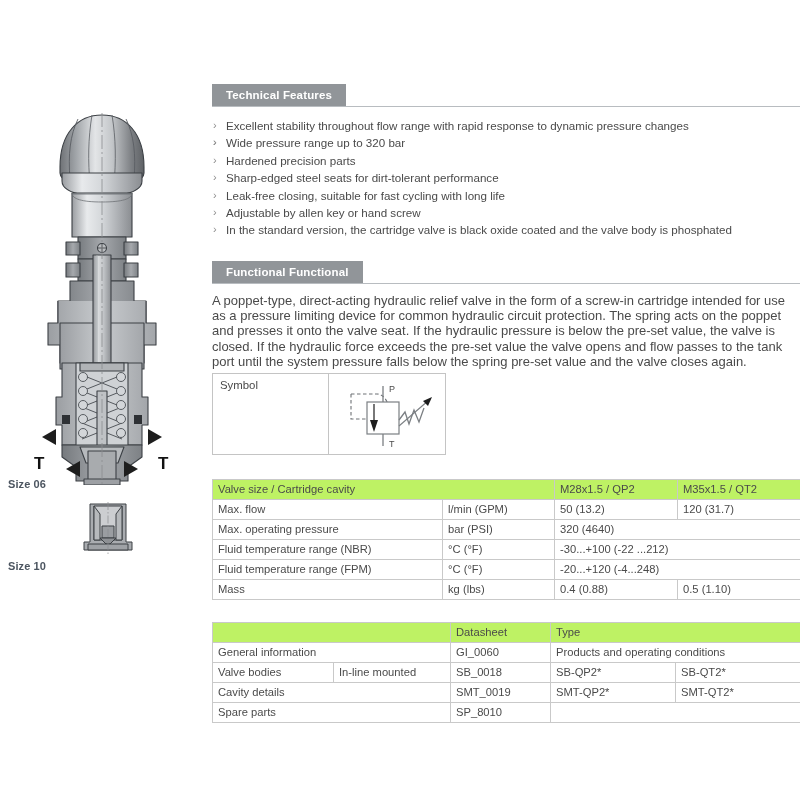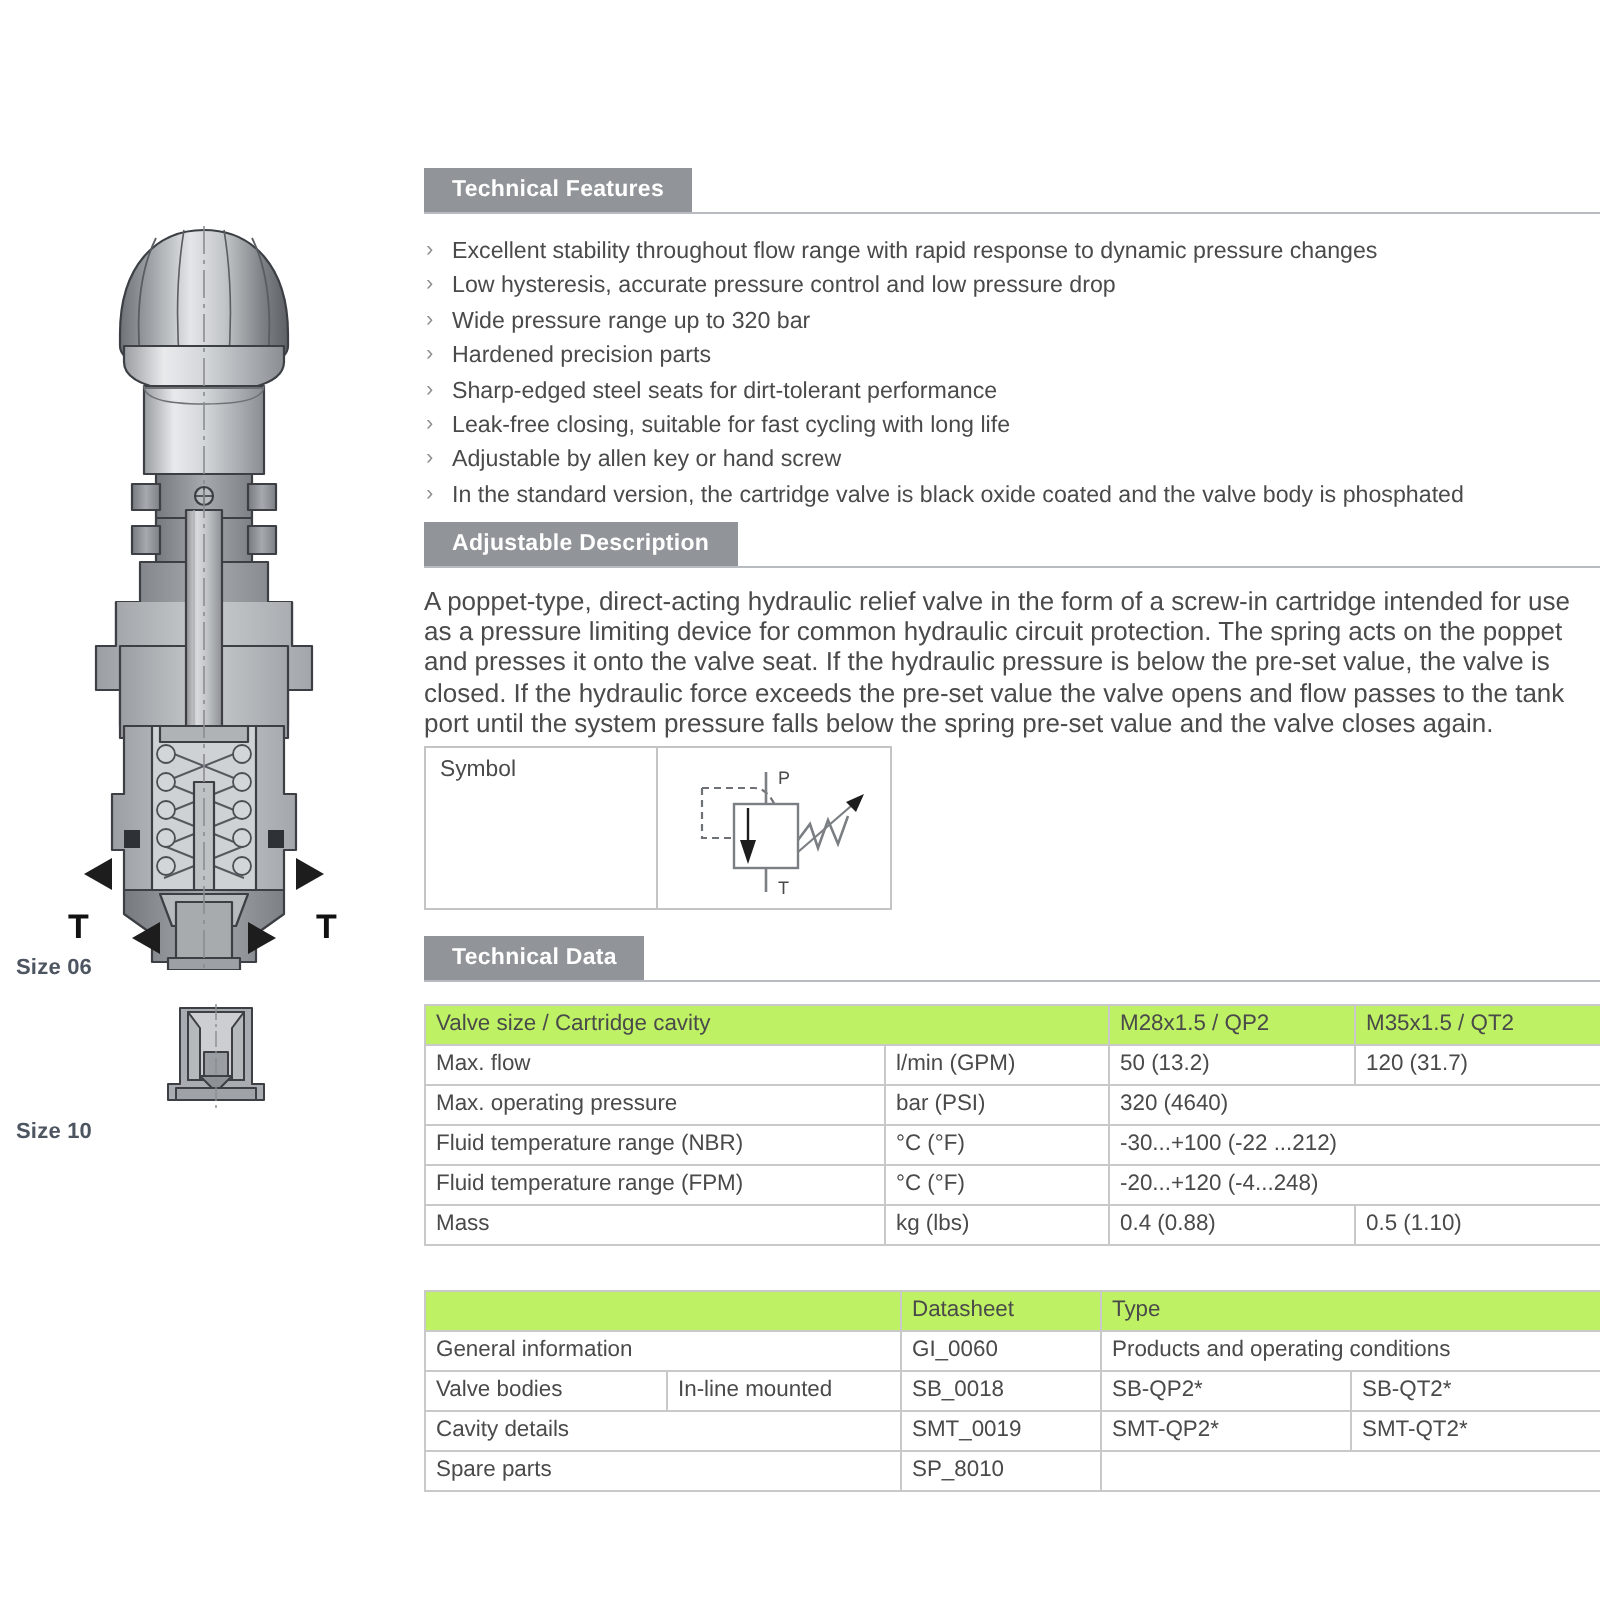--- a/index.html
+++ b/index.html
@@ -300,21 +300,20 @@
       </div>
     </div>
 
     <ul id="features-list">
       <li>
         <span class="chev">›</span>
         <span>Excellent stability throughout flow range with rapid response to dynamic pressure changes</span>
       </li>
       <li>
         <span class="chev">›</span>
-        <span>Low hysteresis, accurate pressure control and low pressure drop</span>
       </li>
       <li>
         <span class="chev">›</span>
         <span>Wide pressure range up to 320 bar</span>
       </li>
       <li>
         <span class="chev">›</span>
         <span>Hardened precision parts</span>
       </li>
       <li>
@@ -332,21 +331,21 @@
       <li>
         <span class="chev">›</span>
         <span>In the standard version, the cartridge valve is black oxide coated and the valve body is phosphated</span>
       </li>
     </ul>
   </div>
 
   <div style="position:absolute; left:0; top:261px; width:588px;">
     <div class="section-head">
       <div class="bar">
-        <span>Adjustable Description</span>
+        <span>Functional Functional</span>
       </div>
     </div>
     <div id="func-desc-text">A poppet-type, direct-acting hydraulic relief valve in the form of a screw-in cartridge intended for use as a pressure limiting device for common hydraulic circuit protection. The spring acts on the poppet and presses it onto the valve seat. If the hydraulic pressure is below the pre-set value, the valve is closed. If the hydraulic force exceeds the pre-set value the valve opens and flow passes to the tank port until the system pressure falls below the spring pre-set value and the valve closes again.</div>
 
     <div id="symbol-box">
       <div id="symbol-label-cell">Symbol</div>
       <div id="symbol-graphic-cell">
         <svg width="114" height="78" viewBox="0 0 114 78">
 
           <path d="M22 20 L48 20 C54 20 58 26 60 33" fill="none" stroke="#6e7276" stroke-width="1.1" stroke-dasharray="3.5,2.5"></path>
@@ -367,25 +366,20 @@
           <polygon points="103,23 94,27 99,32" fill="#1d1d1d"></polygon>
 
           <text x="60" y="18" font-family="Liberation Sans, sans-serif" font-size="9" fill="#4a4a4a">P</text>
           <text x="60" y="73" font-family="Liberation Sans, sans-serif" font-size="9" fill="#4a4a4a">T</text>
         </svg>
       </div>
     </div>
   </div>
 
   <div style="position:absolute; left:0; top:468px; width:588px;">
-    <div class="section-head">
-      <div class="bar">
-        <span>Technical Data</span>
-      </div>
-    </div>
 
     <table class="dt" id="tech-data-table">
       <colgroup>
         <col style="width:230px">
           <col style="width:112px">
         <col style="width:123px">
           <col style="width:123px">
       </colgroup>
       <tbody>
         <tr class="hdr">

